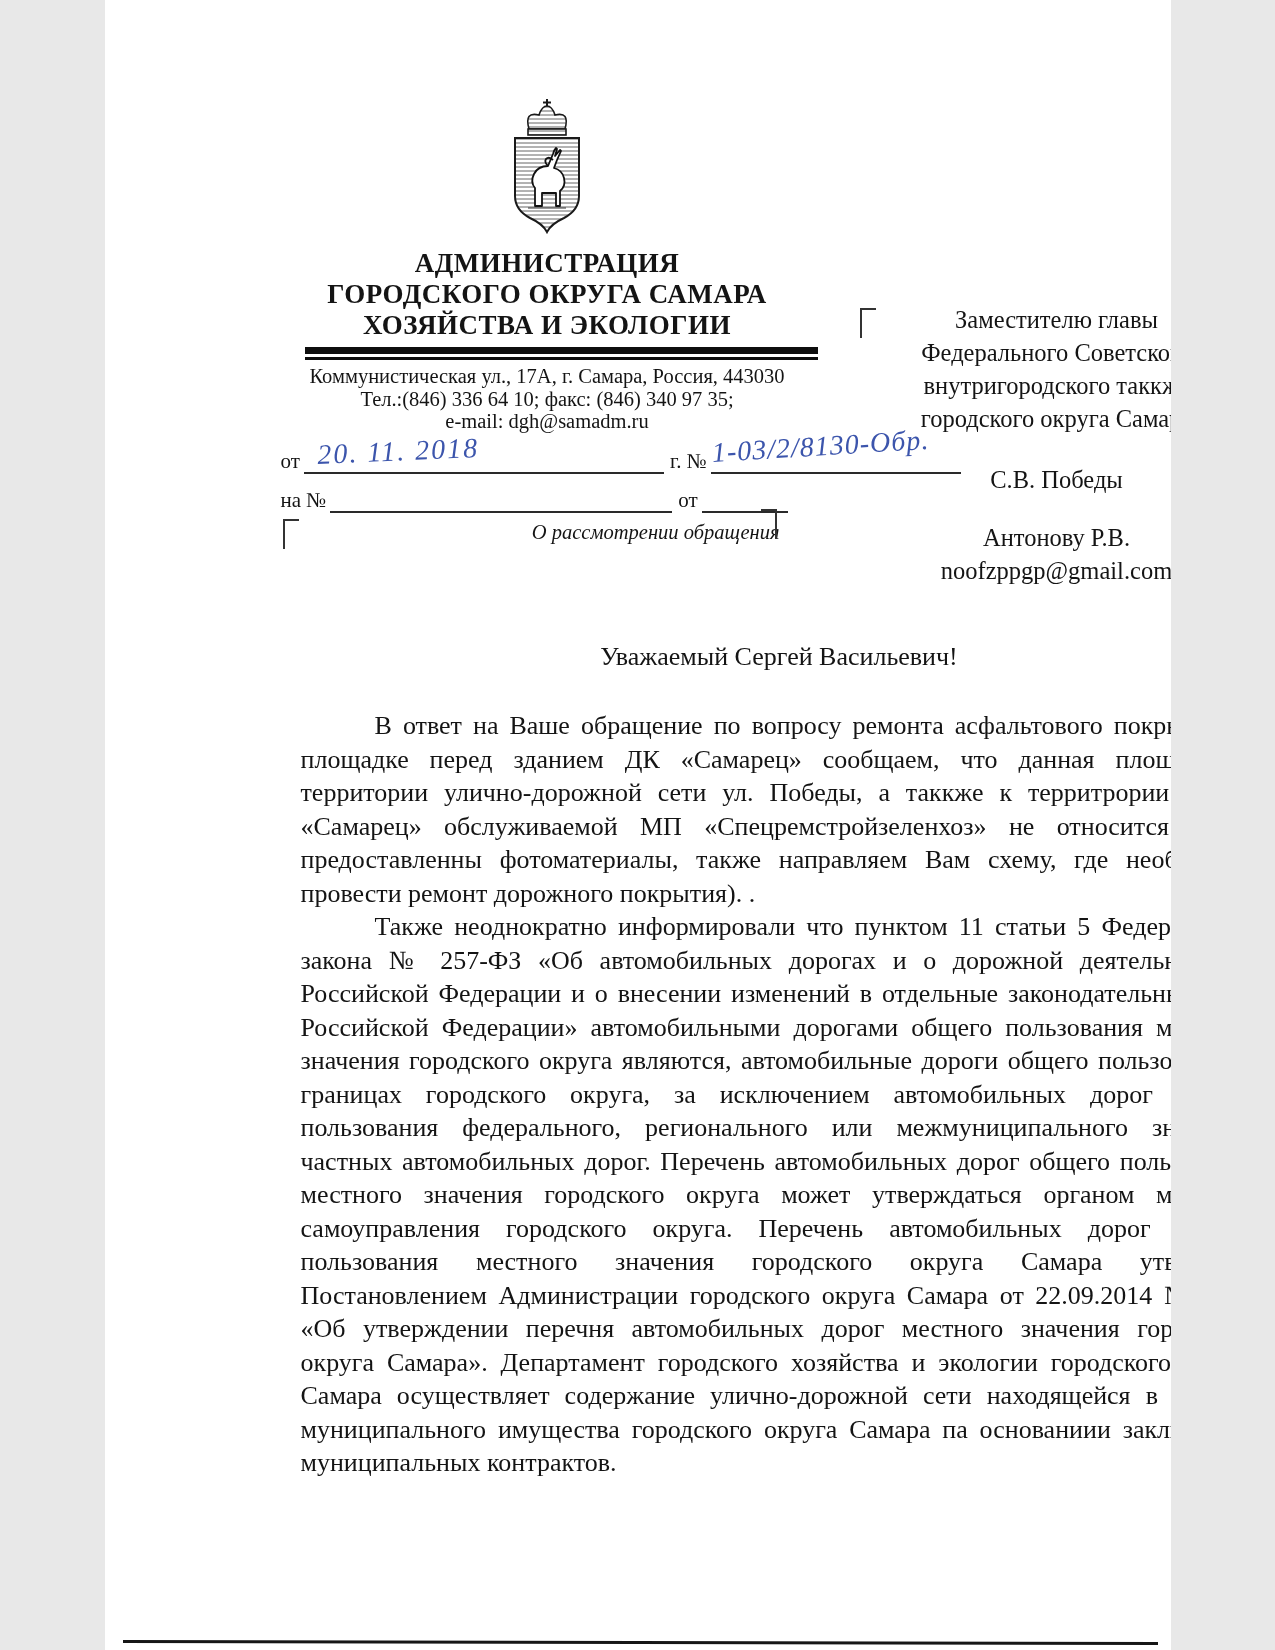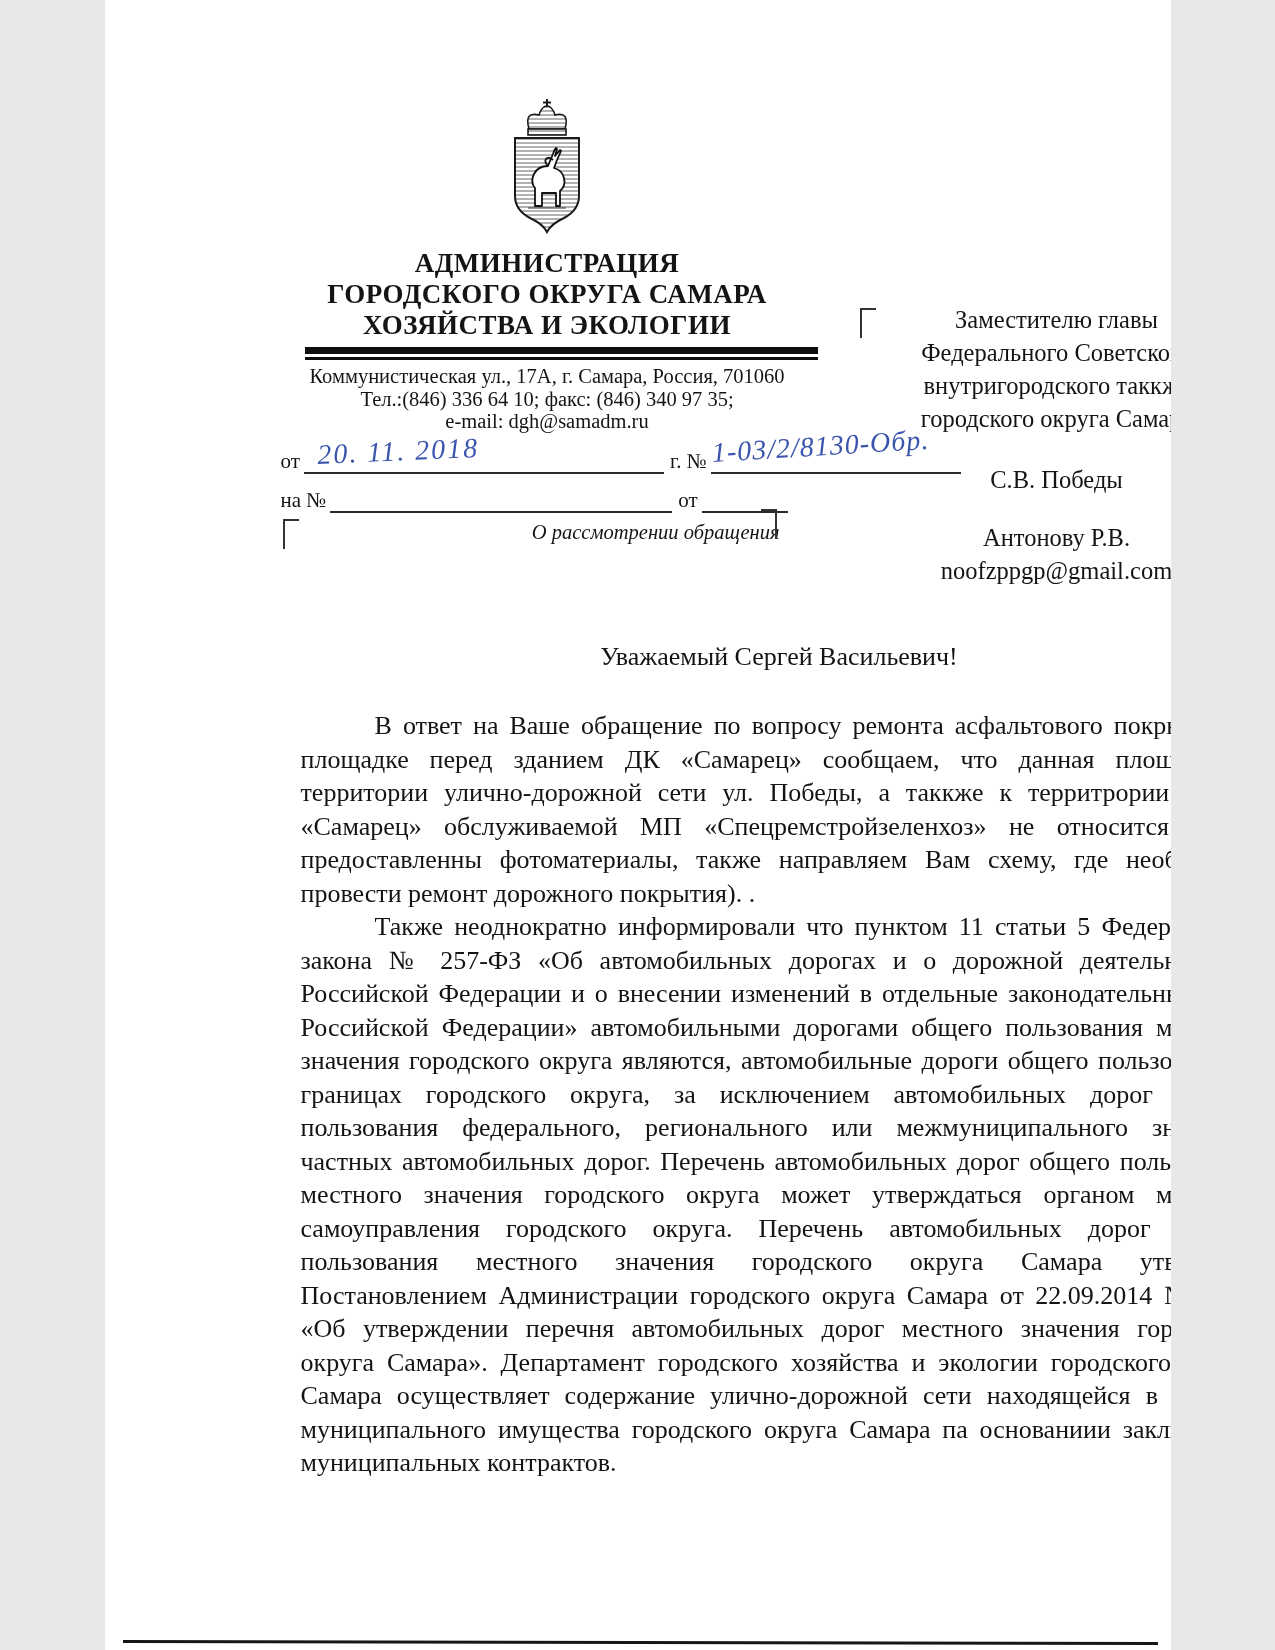--- a/index.html
+++ b/index.html
@@ -111,21 +111,21 @@
       <div>ГОРОДСКОГО ОКРУГА САМАРА</div>
       <div>ХОЗЯЙСТВА И ЭКОЛОГИИ</div>
     </div>
 
     <div class="rules">
       <div class="rule-thick"></div>
       <div class="rule-thin"></div>
     </div>
 
     <div class="address">
-      <div>Коммунистическая ул., 17А,  г. Самара, Россия, 701060</div>
+      <div>Коммунистическая ул., 17А,  г. Самара, Россия, 443030</div>
       <div>Тел.:(846) 336 64 10; факс: (846) 340 97 35;</div>
       <div>e-mail: dgh@samadm.ru</div>
     </div>
 
     <div class="ref-line1">
       <span class="ref-label">от</span>
       <span class="slot slot-date">
         <span class="handwriting">20. 11. 2018</span>
       </span>
       <span class="ref-label">г. №</span>

